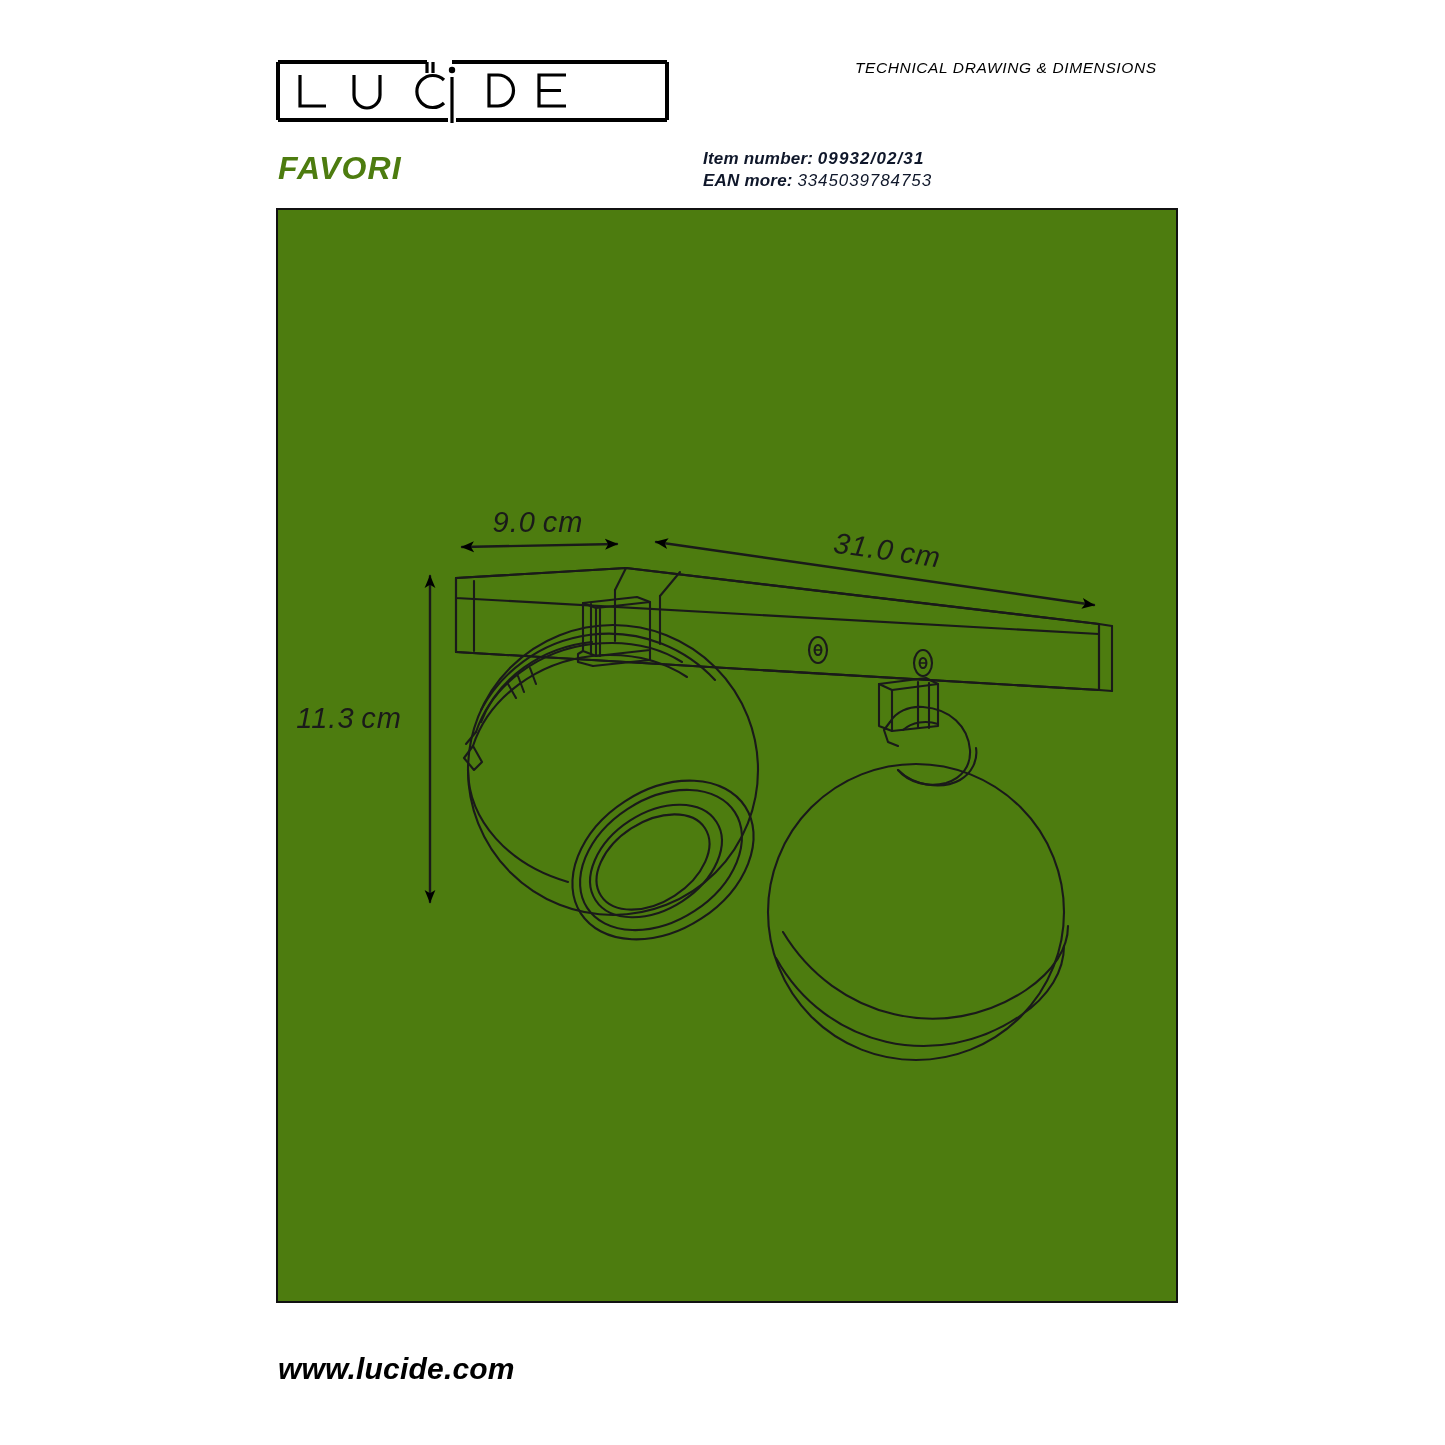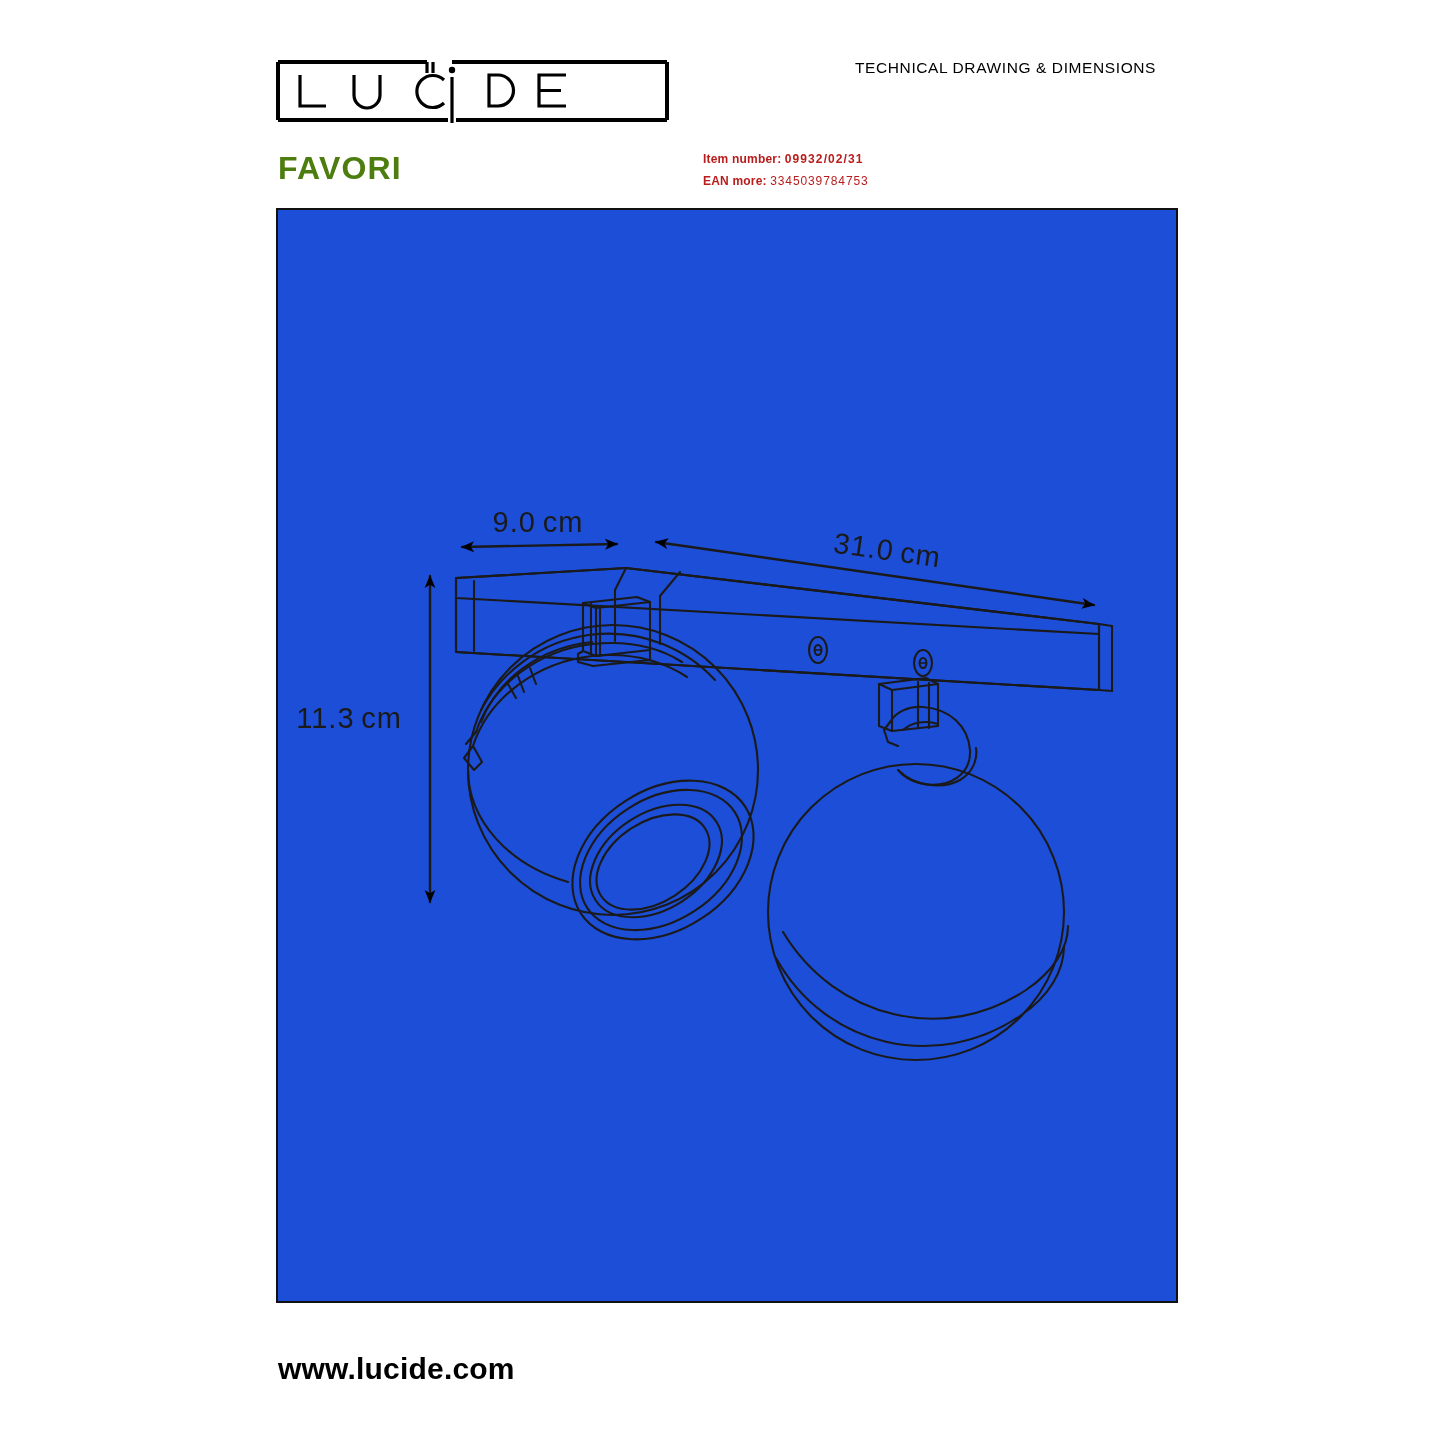--- a/index.html
+++ b/index.html
@@ -14,20 +14,21 @@
     color: #000000;
     position: relative;
     overflow: hidden;
   }
 
   #page {
     position: absolute;
     left: 0; top: 0;
     width: 1232px;
     height: 1445px;
+    font-style: italic;
   }
 
   
   .logo-box {
     position: absolute;
     left: 276px;
     top: 59px;
     width: 393px;
     height: 65px;
   }
@@ -54,23 +55,23 @@
     letter-spacing: 1.2px;
     color: #4d7c0f;
     white-space: nowrap;
     font-family: "Liberation Sans", sans-serif;
   }
 
   .meta-block {
     position: absolute;
     left: 703px;
     top: 148px;
-    font-size: 12px;
+    font-size: 17px;
     line-height: 22px;
-    color: #b91c1c;
+    color: #0f172a;
     white-space: nowrap;
     font-family: "Liberation Sans", sans-serif;
   }
   .meta-row { display: block; }
   .meta-label {
     font-weight: bold;
     letter-spacing: 0.2px;
   }
   .meta-value {
     font-weight: bold;
@@ -83,21 +84,21 @@
 
   
   .drawing-frame {
     position: absolute;
     left: 276px;
     top: 208px;
     width: 902px;
     height: 1095px;
     border: 2.5px solid #111;
     box-sizing: border-box;
-    background: #1d4ed8;
+    background: #4d7c0f;
   }
   .drawing-svg {
     position: absolute;
     left: 0; top: 0;
     width: 902px;
     height: 1095px;
     display: block;
   }
 
   

